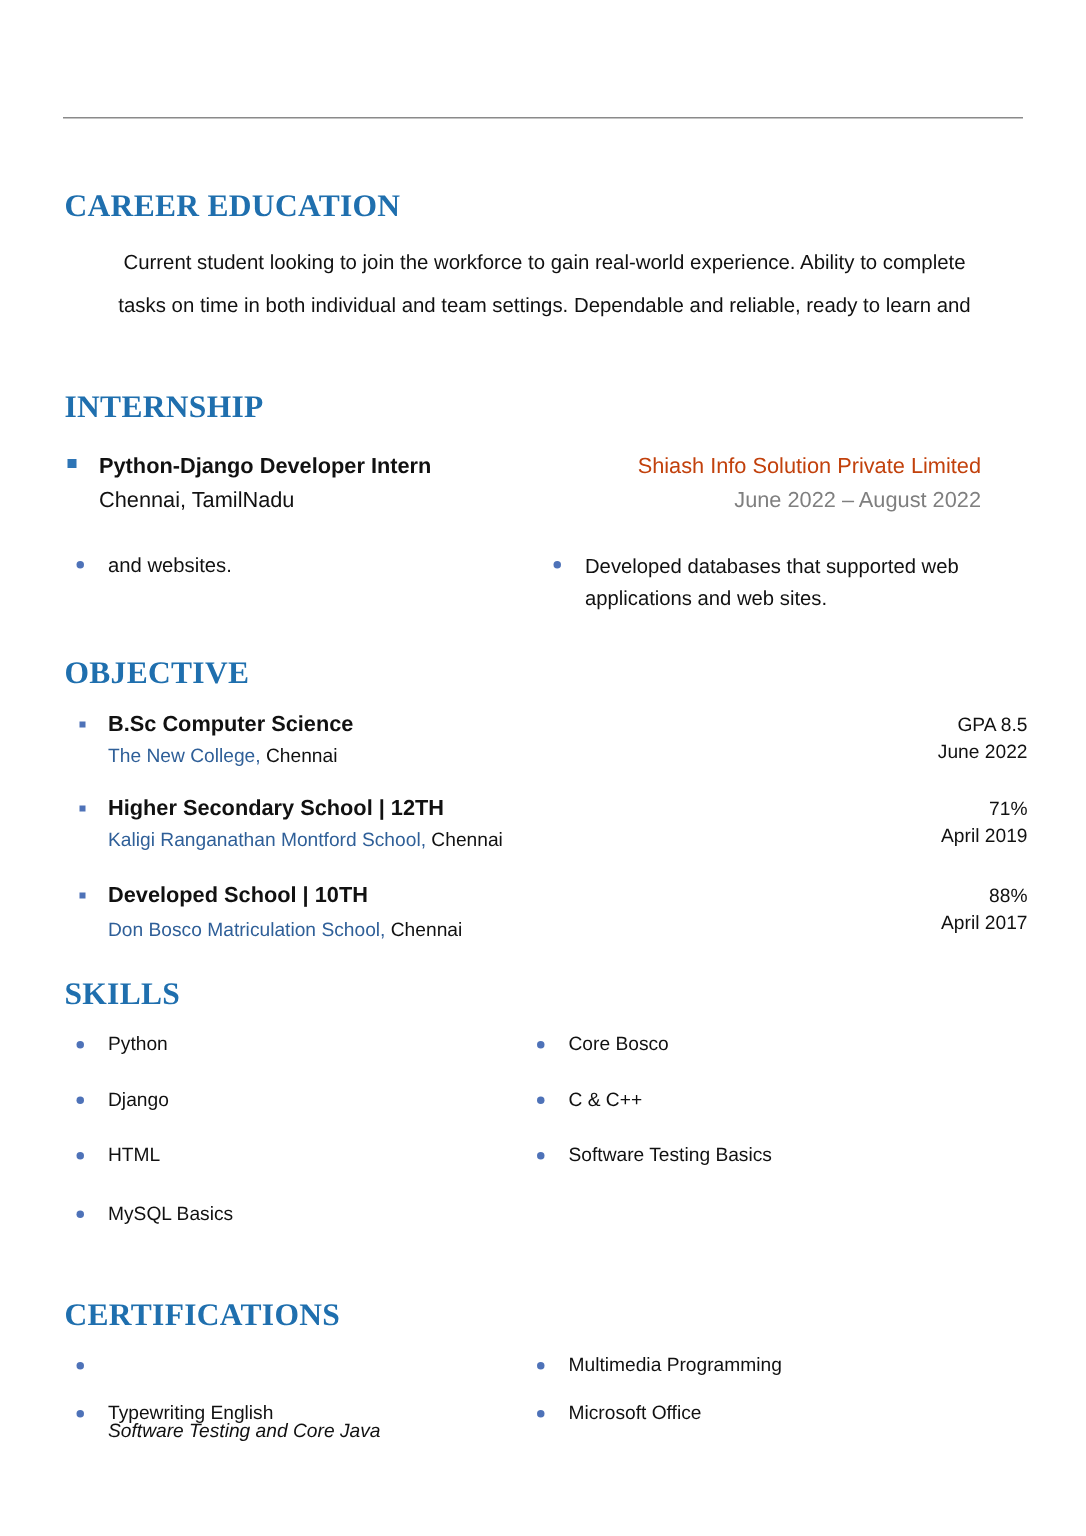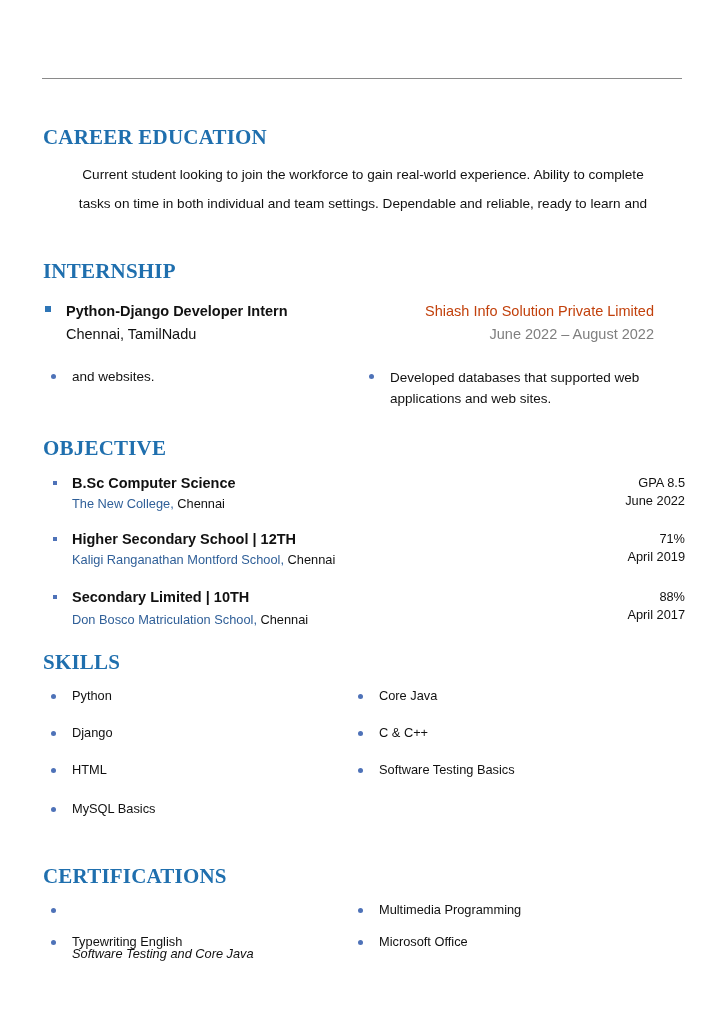--- a/index.html
+++ b/index.html
@@ -61,39 +61,39 @@
 <div>
   <div class="sq-sm" style="left:53px; top:537px;"></div>
   <div class="abs bold" style="left:72px; top:531px;">Higher Secondary School | 12TH</div>
   <div class="abs t12" style="left:72px; top:552px;"><span class="blue">Kaligi Ranganathan Montford School,</span> <span>Chennai</span></div>
   <div class="abs right t12" style="right:39px; top:531px;">71%</div>
   <div class="abs right t12" style="right:39px; top:549px;">April 2019</div>
 </div>
 
 <div>
   <div class="sq-sm" style="left:53px; top:595px;"></div>
-  <div class="abs bold" style="left:72px; top:589px;">Secondary Limited | 10TH</div>
+  <div class="abs bold" style="left:72px; top:589px;">Developed School | 10TH</div>
   <div class="abs t12" style="left:72px; top:612px;"><span class="blue">Don Bosco Matriculation School,</span> <span>Chennai</span></div>
   <div class="abs right t12" style="right:39px; top:589px;">88%</div>
   <div class="abs right t12" style="right:39px; top:607px;">April 2017</div>
 </div>
 
 <h2 class="h" style="top:650px;">SKILLS</h2>
 
 <div class="dot" style="left:51px; top:694px;"></div>
 <div class="abs t12" style="left:72px; top:688px;">Python</div>
 <div class="dot" style="left:51px; top:731px;"></div>
 <div class="abs t12" style="left:72px; top:725px;">Django</div>
 <div class="dot" style="left:51px; top:768px;"></div>
 <div class="abs t12" style="left:72px; top:762px;">HTML</div>
 <div class="dot" style="left:51px; top:807px;"></div>
 <div class="abs t12" style="left:72px; top:801px;">MySQL Basics</div>
 
 <div class="dot" style="left:358px; top:694px;"></div>
-<div class="abs t12" style="left:379px; top:688px;">Core Java</div>
+<div class="abs t12" style="left:379px; top:688px;">Core Bosco</div>
 <div class="dot" style="left:358px; top:731px;"></div>
 <div class="abs t12" style="left:379px; top:725px;">C &amp; C++</div>
 <div class="dot" style="left:358px; top:768px;"></div>
 <div class="abs t12" style="left:379px; top:762px;">Software Testing Basics</div>
 
 <h2 class="h" style="top:864px;">CERTIFICATIONS</h2>
 
 <div class="dot" style="left:51px; top:908px;"></div>
 <div class="abs t12" style="left:72px; top:946px;font-style:italic;">Software Testing and Core Java</div>
 <div class="dot" style="left:51px; top:940px;"></div>

